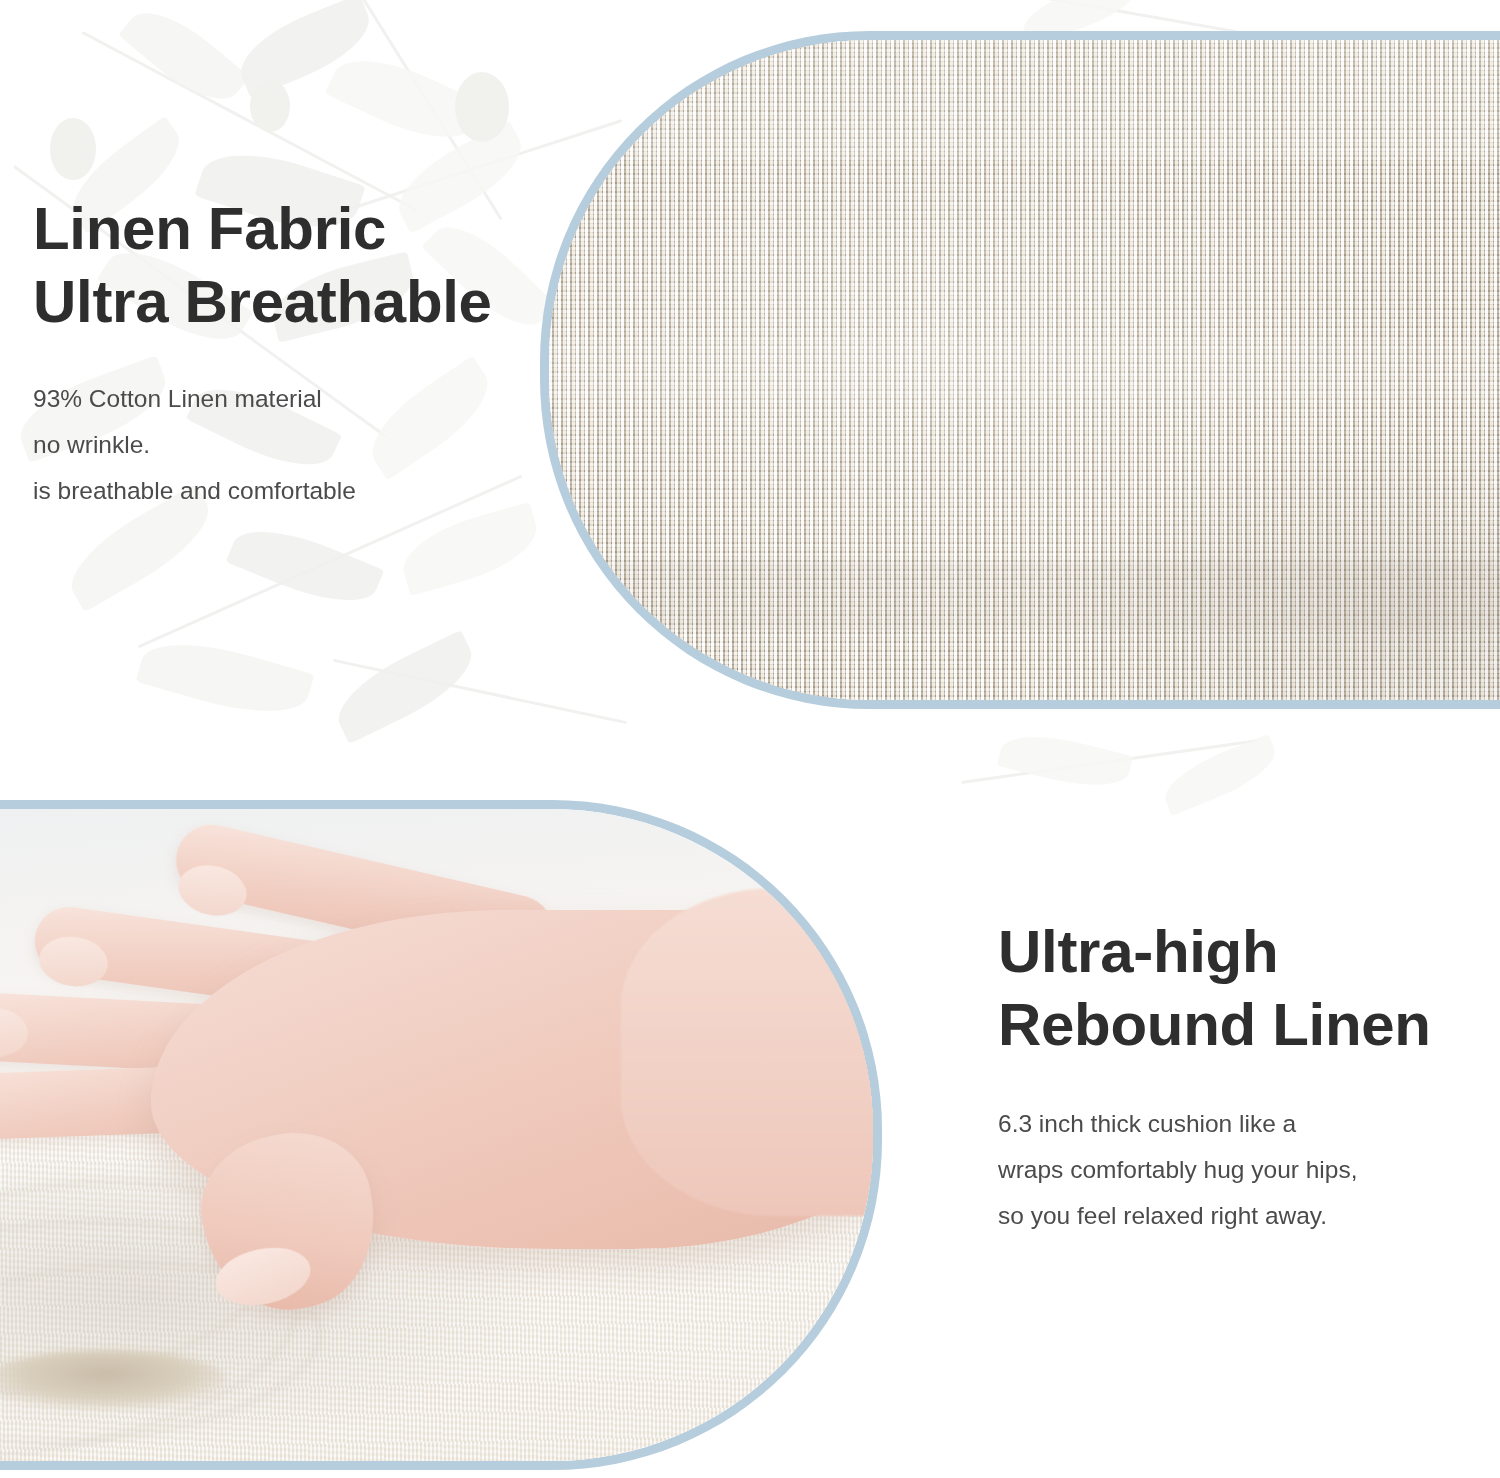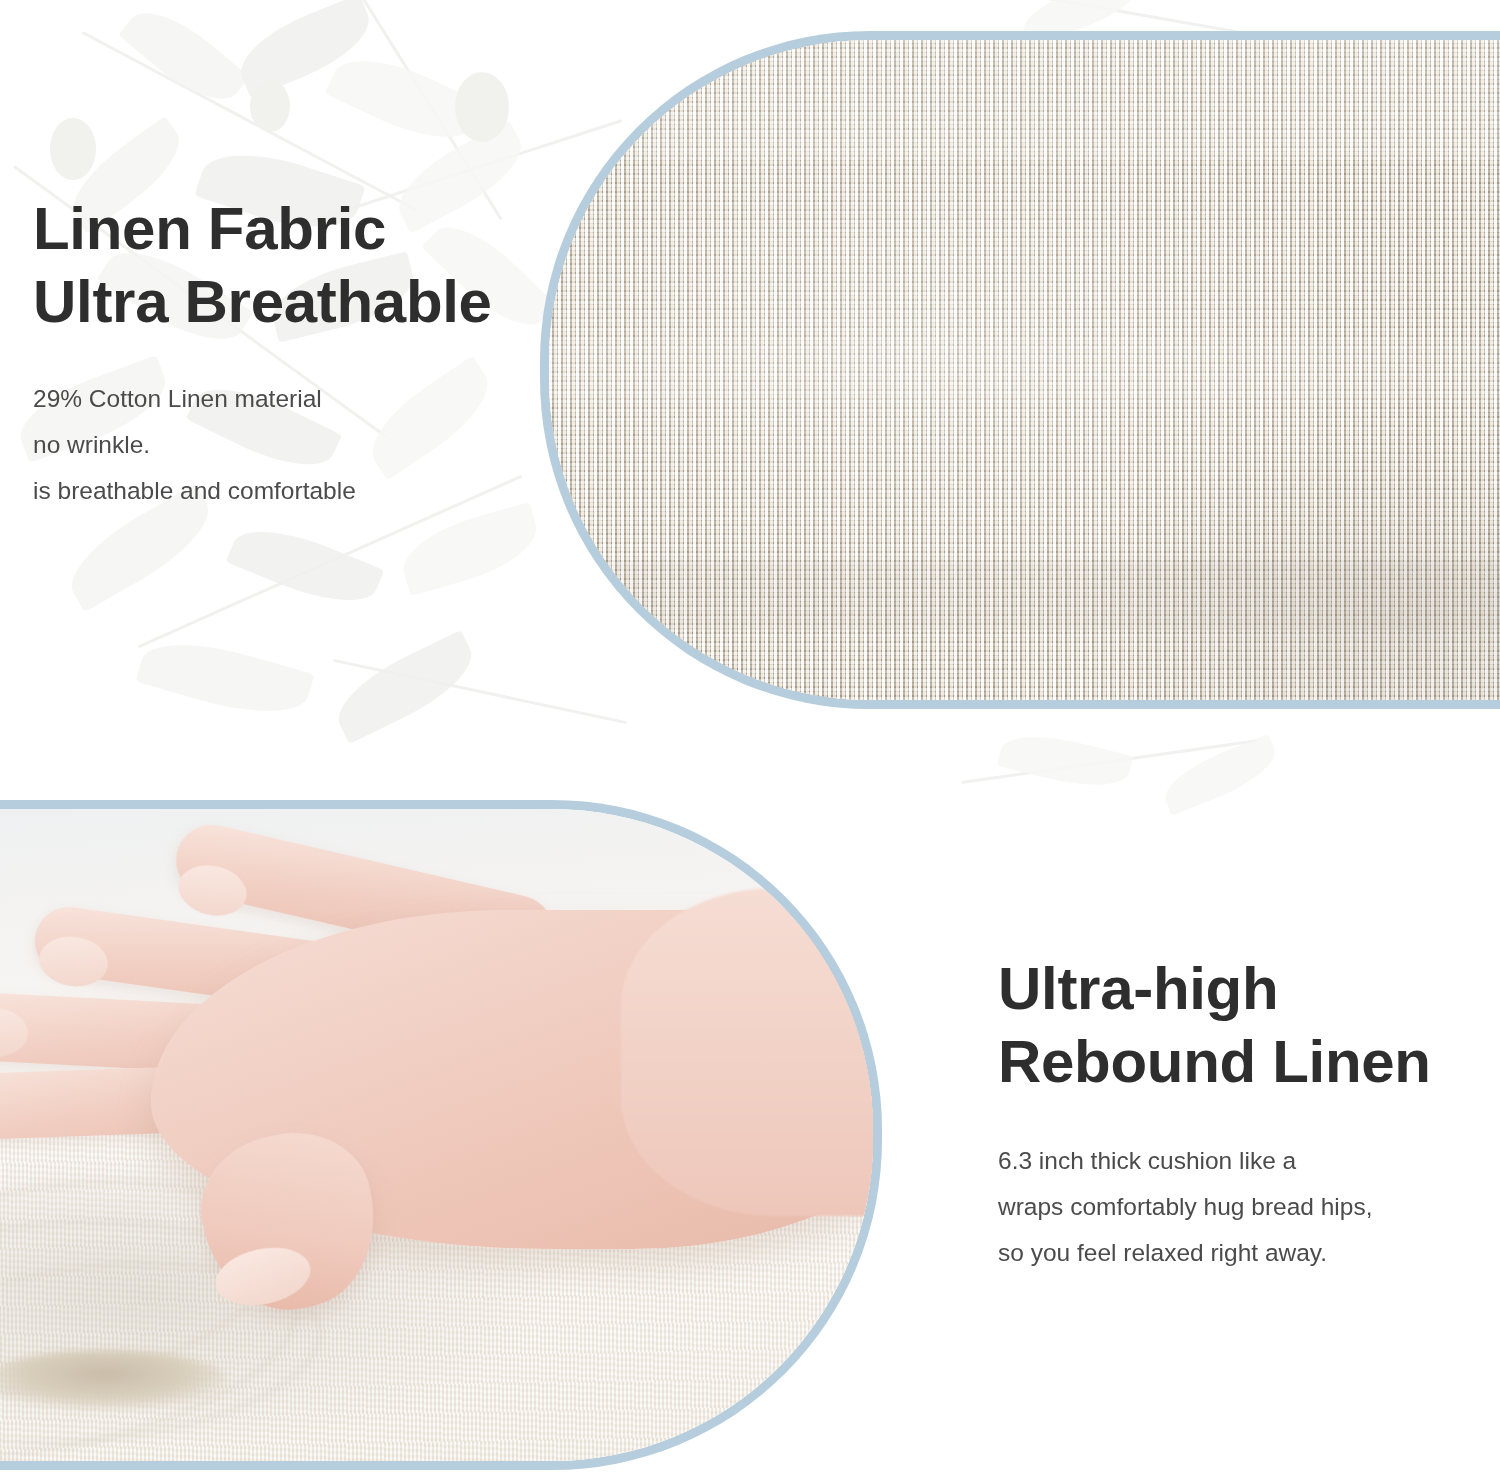--- a/index.html
+++ b/index.html
@@ -206,21 +206,21 @@
     width: 40%;
     height: 60%;
     background: linear-gradient(180deg, #f6ddd4 0%, #eec7ba 100%);
     border-radius: 36% 12% 12% 36%;
     filter: blur(.8px);
   }
 
   
   .text-block { position: absolute; }
   #text-linen { left: 33px; top: 192px; width: 470px; }
-  #text-sponge { left: 998px; top: 952px; width: 495px; }
+  #text-sponge { left: 998px; top: 915px; width: 495px; }
 
   .headline {
     margin: 0;
     font-family: "Liberation Sans", sans-serif;
     font-weight: bold;
     font-size: 60px;
     line-height: 1.22;
     letter-spacing: -.3px;
     color: #2e2e2e;
     white-space: nowrap;
@@ -318,26 +318,26 @@
         <div class="nail" style="left:28%; top:78%; width:9%; height:10%; transform:rotate(-12deg);"></div>
 
         <div class="wrist"></div>
       </div>
     </div>
   </div>
 
   <div class="text-block" id="text-linen">
     <h2 class="headline">Linen Fabric</h2>
     <h2 class="headline">Ultra Breathable</h2>
-    <p class="body-copy">29% Cotton Linen material</p>
+    <p class="body-copy">93% Cotton Linen material</p>
     <p class="body-copy" style="margin-top:0;">no wrinkle.</p>
     <p class="body-copy" style="margin-top:0;">is breathable and comfortable</p>
   </div>
 
   <div class="text-block" id="text-sponge">
     <h2 class="headline">Ultra-high</h2>
     <h2 class="headline">Rebound Linen</h2>
     <p class="body-copy">6.3 inch thick cushion like a</p>
-    <p class="body-copy" style="margin-top:0;">wraps comfortably hug bread hips,</p>
+    <p class="body-copy" style="margin-top:0;">wraps comfortably hug your hips,</p>
     <p class="body-copy" style="margin-top:0;">so you feel relaxed right away.</p>
   </div>
 
 </div>
 
 </body></html>

